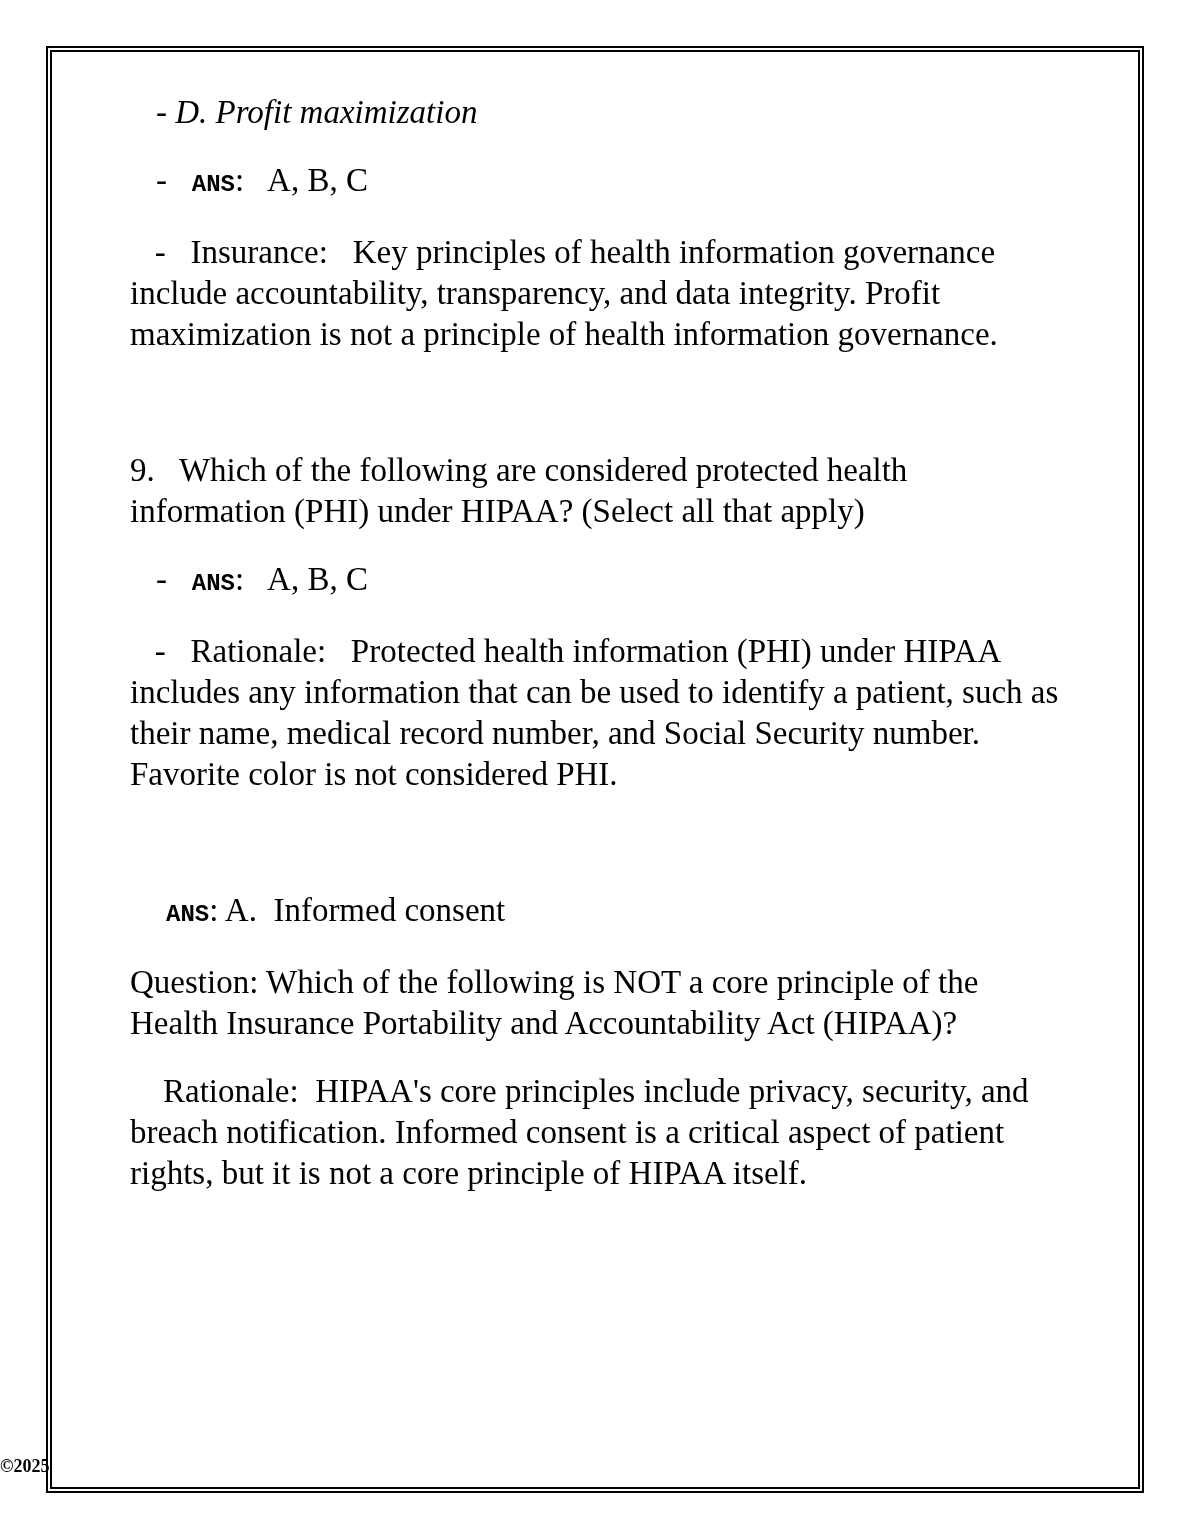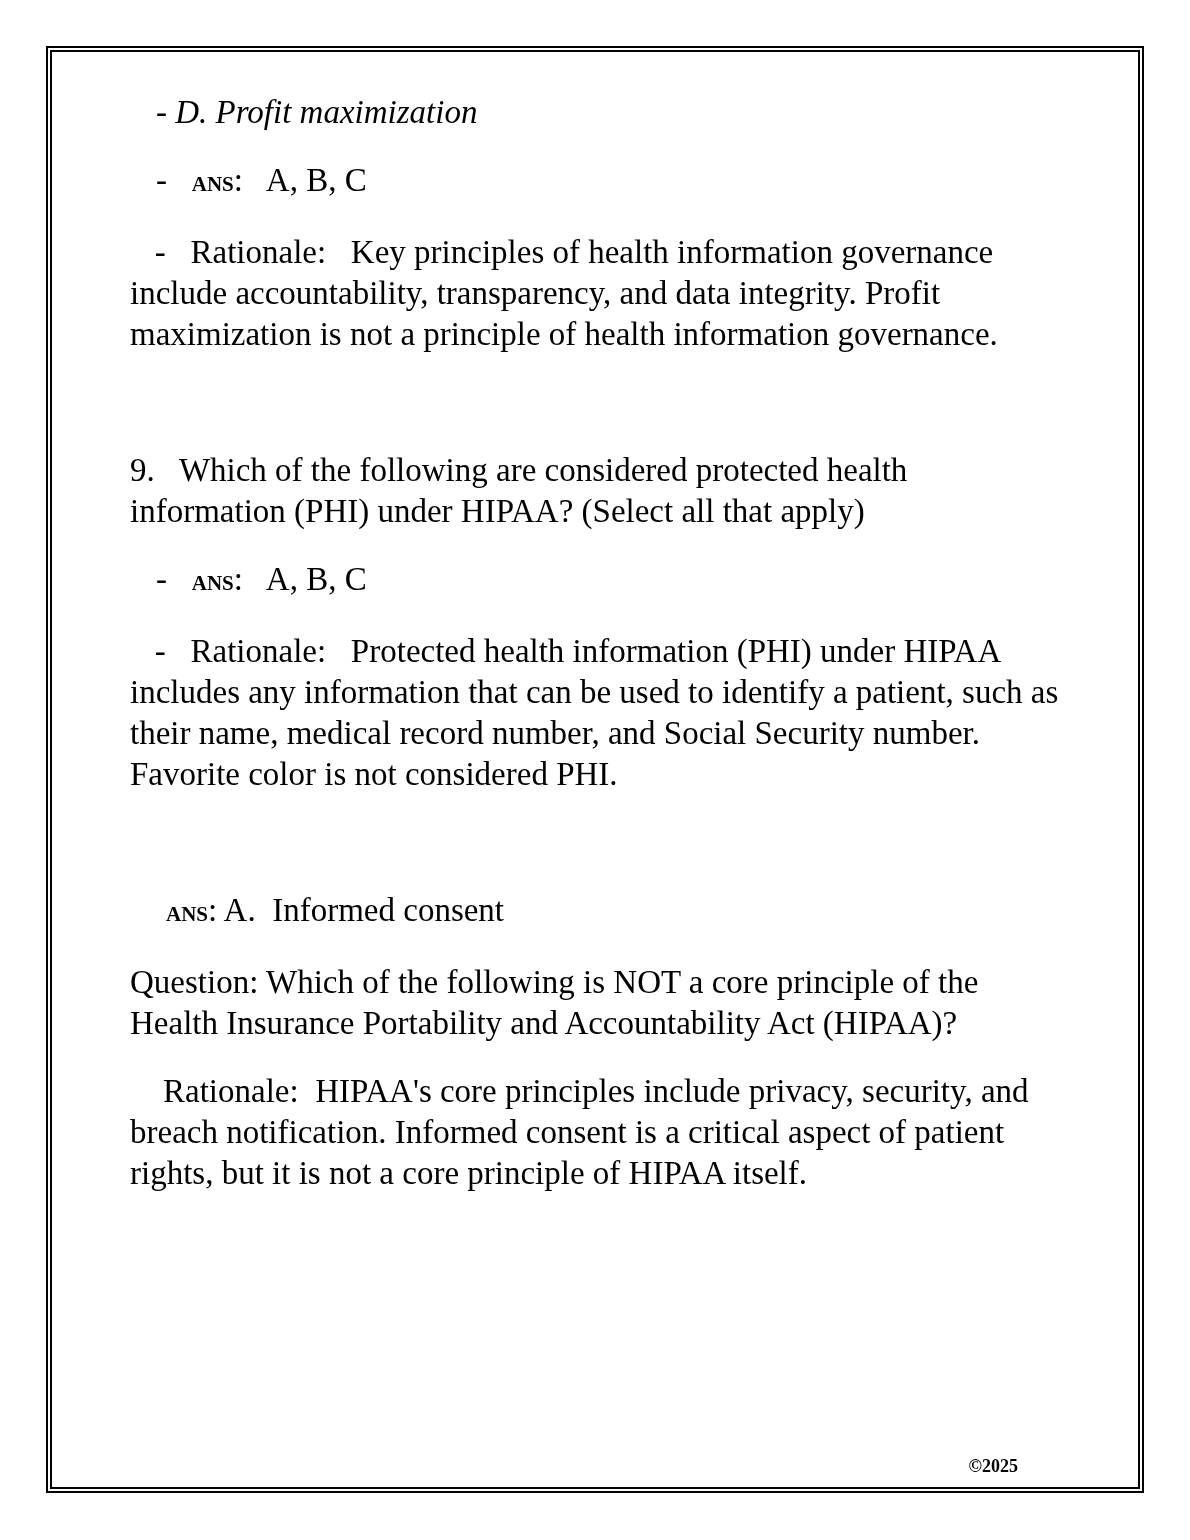--- a/index.html
+++ b/index.html
@@ -12,38 +12,38 @@
     position: absolute; left: 50px; top: 50px; width: 1086px; height: 1435px;
     border: 2px solid #000;
   }
   .content {
     position: absolute; left: 130px; top: 92px; width: 940px;
     font-family: "Liberation Serif", serif; font-size: 33px; line-height: 41px; color: #000;
   }
   .line { margin: 0; white-space: pre-wrap; }
   .opt { padding-left: 26px; margin-bottom: 27px; font-style: italic; }
   .ans { padding-left: 26px; margin-bottom: 27px; }
-  .ans-label { font-family: Liberation Serif, serif; font-weight: bold; font-size: 21px; }
+  .ans-label { font-family: Liberation Mono, monospace; font-weight: bold; font-size: 24px; }
   .para { margin-bottom: 27px; }
   .gap { height: 68px; }
   .footer {
-    position: absolute; left: 0; width: 1018px; top: 1456px; text-align: right;
+    position: absolute; left: 0; width: 1018px; top: 1456px; text-align: left;
     font-family: "Liberation Serif", serif; font-weight: bold; font-size: 18px; color: #000;
   }
 </style>
 </head>
 <body>
 
 <div class="frame-outer"></div>
 <div class="frame-inner"></div>
 
 <div class="content">
   <p class="line opt">- D. Profit maximization</p>
   <p class="line ans"><span>-   </span><span class="ans-label">ANS</span><span>:   A, B, C</span></p>
-  <p class="line para">   -   Rationale:   Key principles of health information governance include accountability, transparency, and data integrity. Profit maximization is not a principle of health information governance.</p>
+  <p class="line para">   -   Insurance:   Key principles of health information governance include accountability, transparency, and data integrity. Profit maximization is not a principle of health information governance.</p>
 
   <div class="gap"></div>
 
   <p class="line para">9.   Which of the following are considered protected health information (PHI) under HIPAA? (Select all that apply)</p>
   <p class="line ans"><span>-   </span><span class="ans-label">ANS</span><span>:   A, B, C</span></p>
   <p class="line para">   -   Rationale:   Protected health information (PHI) under HIPAA includes any information that can be used to identify a patient, such as their name, medical record number, and Social Security number. Favorite color is not considered PHI.</p>
 
   <div class="gap"></div>
 
   <p class="line para" style="padding-left:36px"><span class="ans-label">ANS</span><span>: A.  Informed consent</span></p>

